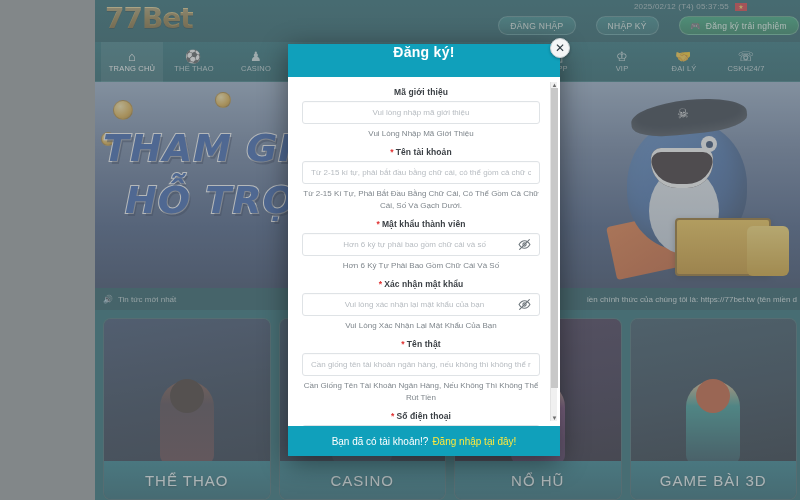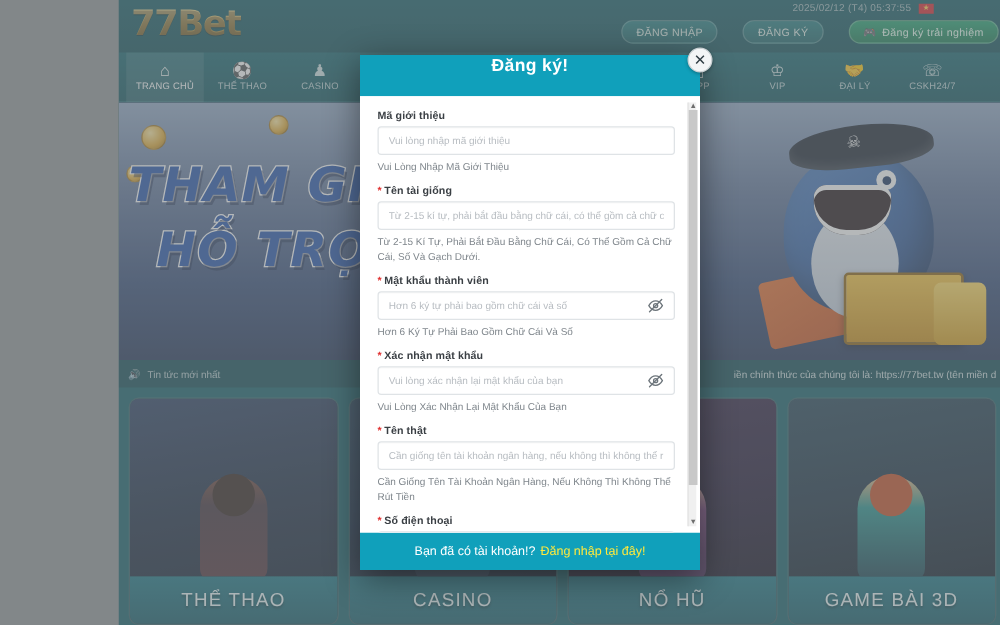--- a/index.html
+++ b/index.html
@@ -260,20 +260,21 @@
     width: 20px; height: 20px; border-radius: 50%;
     background: #f3f5f6; border: 1px solid #c9d0d3;
     display: flex; align-items: center; justify-content: center;
     color: #2e3b42; font-size: 12px; line-height: 1;
     box-shadow: 0 1px 3px rgba(0,0,0,.3);
   }
   .modal-body {
     flex: 1; overflow: hidden; position: relative;
     background: #ffffff;
     padding: 0 12px 6px 12px;
+    text-align: center;
   }
   .form-scroll {
     position: absolute; left: 0; top: 0; right: 0; bottom: 0;
     padding: 10px 20px 6px 14px;
     overflow: hidden;
   }
   .fld { margin-bottom: 7px; }
   .fld-label {
     font-size: 8.5px; font-weight: bold; color: #3a3f44;
     margin-bottom: 4px; letter-spacing: .1px;
@@ -333,21 +334,21 @@
 
       <div class="topbar">
         <div class="logo">77Bet</div>
         <div class="clock">2025/02/12 (T4) 05:37:55</div>
         <div class="flag">★</div>
         <div class="topbtns">
           <div class="tbtn">
             <span>ĐĂNG NHẬP</span>
           </div>
           <div class="tbtn">
-            <span>ĐĂNG KÝ</span>
+            <span>NHẬP KÝ</span>
           </div>
           <div class="tbtn accent">
             <span>🎮</span>
             <span>Đăng ký trải nghiệm</span>
           </div>
         </div>
       </div>
 
       <div class="navbar">
         <div class="navitem active">
@@ -465,21 +466,21 @@
 
         <div class="fld">
           <div class="fld-label">Mã giới thiệu</div>
           <div class="fld-input">
             <span class="ph">Vui lòng nhập mã giới thiệu</span>
           </div>
           <div class="fld-hint">Vui Lòng Nhập Mã Giới Thiệu</div>
         </div>
 
         <div class="fld">
-          <div class="fld-label"><span class="req">*</span><span>Tên tài giống</span></div>
+          <div class="fld-label"><span class="req">*</span><span>Tên tài khoản</span></div>
           <div class="fld-input">
             <span class="ph">Từ 2-15 kí tự, phải bắt đầu bằng chữ cái, có thể  gồm cả chữ cái, số v.</span>
           </div>
           <div class="fld-hint">Từ 2-15 Kí Tự, Phải Bắt Đầu Bằng Chữ Cái, Có Thể Gồm Cả Chữ Cái, Số Và Gạch Dưới.</div>
         </div>
 
         <div class="fld">
           <div class="fld-label"><span class="req">*</span><span>Mật khẩu thành viên</span></div>
           <div class="fld-input">
             <span class="ph">Hơn 6 ký tự phải bao gồm chữ cái và số</span>

